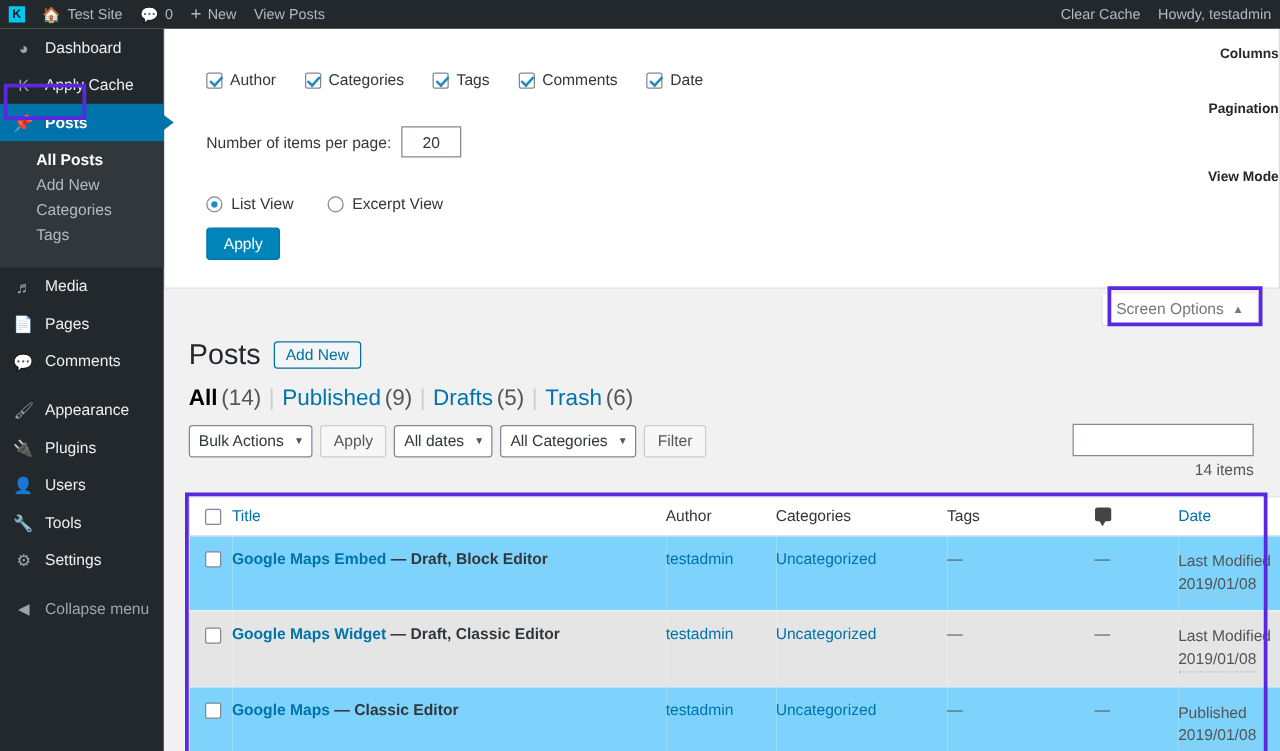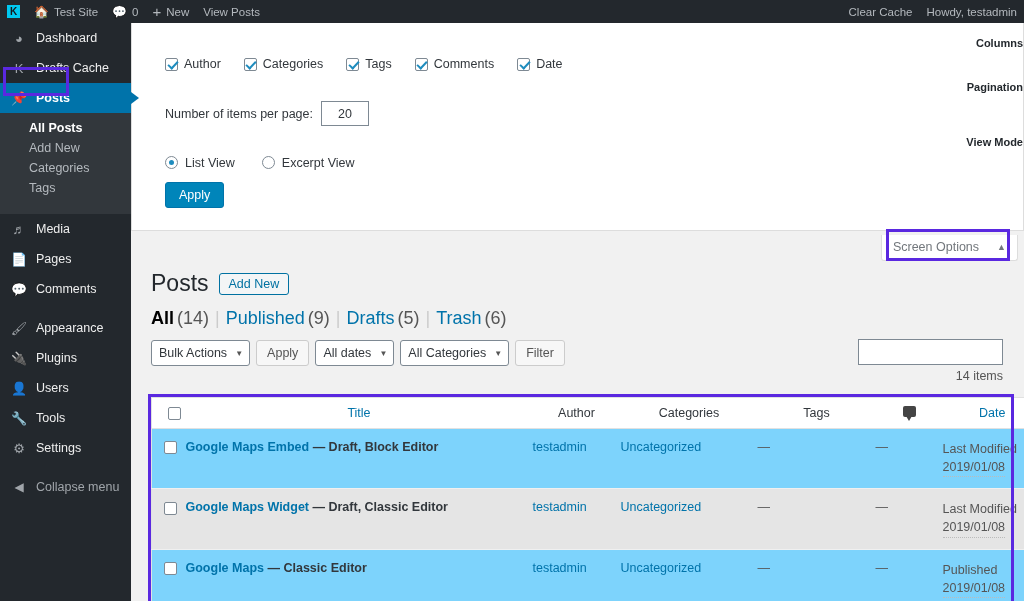--- a/index.html
+++ b/index.html
@@ -122,21 +122,21 @@
     width: 4px; height: 8px; border: solid #1e8cbe;
     border-width: 0 2px 2px 0; transform: rotate(43deg);
   }
   .num-label { font-size: 12.5px; color: #32373c; margin-right: 8px; }
   .num-input {
     width: 48px; height: 25px; border: 1px solid #7e8993;
     border-radius: 0; background: #fff; padding: 0 16px;
     font-family: "Liberation Sans", sans-serif; font-size: 12.5px; color: #32373c;
   }
   .rb-label {
-    display: inline-flex; align-items: flex-start; gap: 7px;
+    display: inline-flex; align-items: flex-end; gap: 7px;
     margin-right: 27px; font-size: 12.5px; cursor: pointer;
   }
   .rb {
     width: 13px; height: 13px; border: 1px solid #7e8993;
     border-radius: 50%; background: #fff; position: relative;
     display: inline-block; flex: 0 0 13px;
   }
   .rb.checked::after {
     content: ""; position: absolute; left: 3px; top: 3px;
     width: 5px; height: 5px; border-radius: 50%; background: #1e8cbe;
@@ -144,26 +144,26 @@
   .apply-btn {
     margin-left: 33px; margin-top: 2px;
     background: #0085ba; border: 1px solid #0073aa;
     color: #fff; font-size: 12.5px; font-family: "Liberation Sans", sans-serif;
     padding: 5px 13px; border-radius: 3px; cursor: pointer;
   }
 
   
   .so-tab-wrap { position: relative; height: 32px; }
   .so-tab {
-    position: absolute; right: 6px; top: 4px;
+    position: absolute; right: 17px; top: 4px;
     background: #fff; border: 1px solid #ddd; border-top: none;
     border-radius: 0 0 3px 3px;
     padding: 5px 11px 6px 11px;
     font-size: 12.5px; color: #72777c; cursor: pointer;
-    display: flex; align-items: center; gap: 18px;
+    display: flex; align-items: center; gap: 7px;
   }
   .so-tab .caret { font-size: 9px; color: #72777c; }
   .hl-so {
     position: absolute; right: 14px; top: -2px;
     width: 124px; height: 32px;
     border: 3px solid #5a28e0; pointer-events: none;
   }
 
   
   .page-body { padding: 0 21px 0 20px; }
@@ -218,21 +218,21 @@
     font-size: 12.5px; color: #555; white-space: nowrap;
   }
 
   
   .table-zone { position: relative; margin-top: 30px; }
   table.wp-list {
     width: 100%; border-collapse: collapse; background: #fff;
     border: 1px solid #e1e1e1; table-layout: fixed;
   }
   table.wp-list thead th {
-    text-align: center; font-weight: 400; font-size: 12.5px;
+    text-align: left; font-weight: 400; font-size: 12.5px;
     padding: 8px 0 8px 0; color: #32373c;
     border-bottom: 1px solid #e1e1e1; vertical-align: middle;
     height: 30px;
   }
   th.c-cb, td.c-cb { width: 34px; padding-left: 12px !important; }
   th.c-title, td.c-title { width: 347px; }
   th.c-author, td.c-author { width: 88px; }
   th.c-cats, td.c-cats { width: 137px; }
   th.c-tags, td.c-tags { width: 118px; }
   th.c-comm, td.c-comm { width: 67px; }
@@ -303,21 +303,21 @@
 
 <div id="sidebar">
 
   <div class="menu-item">
     <span class="mi-icon">◕</span>
     <span>Dashboard</span>
   </div>
 
   <div class="menu-item">
     <span class="mi-icon">K</span>
-    <span>Drafts Cache</span>
+    <span>Apply Cache</span>
   </div>
 
   <div class="menu-item current">
     <span class="mi-icon">📌</span>
     <span>Posts</span>
   </div>
 
   <div class="submenu">
     <span class="sub-item current">All Posts</span>
     <span class="sub-item">Add New</span>

